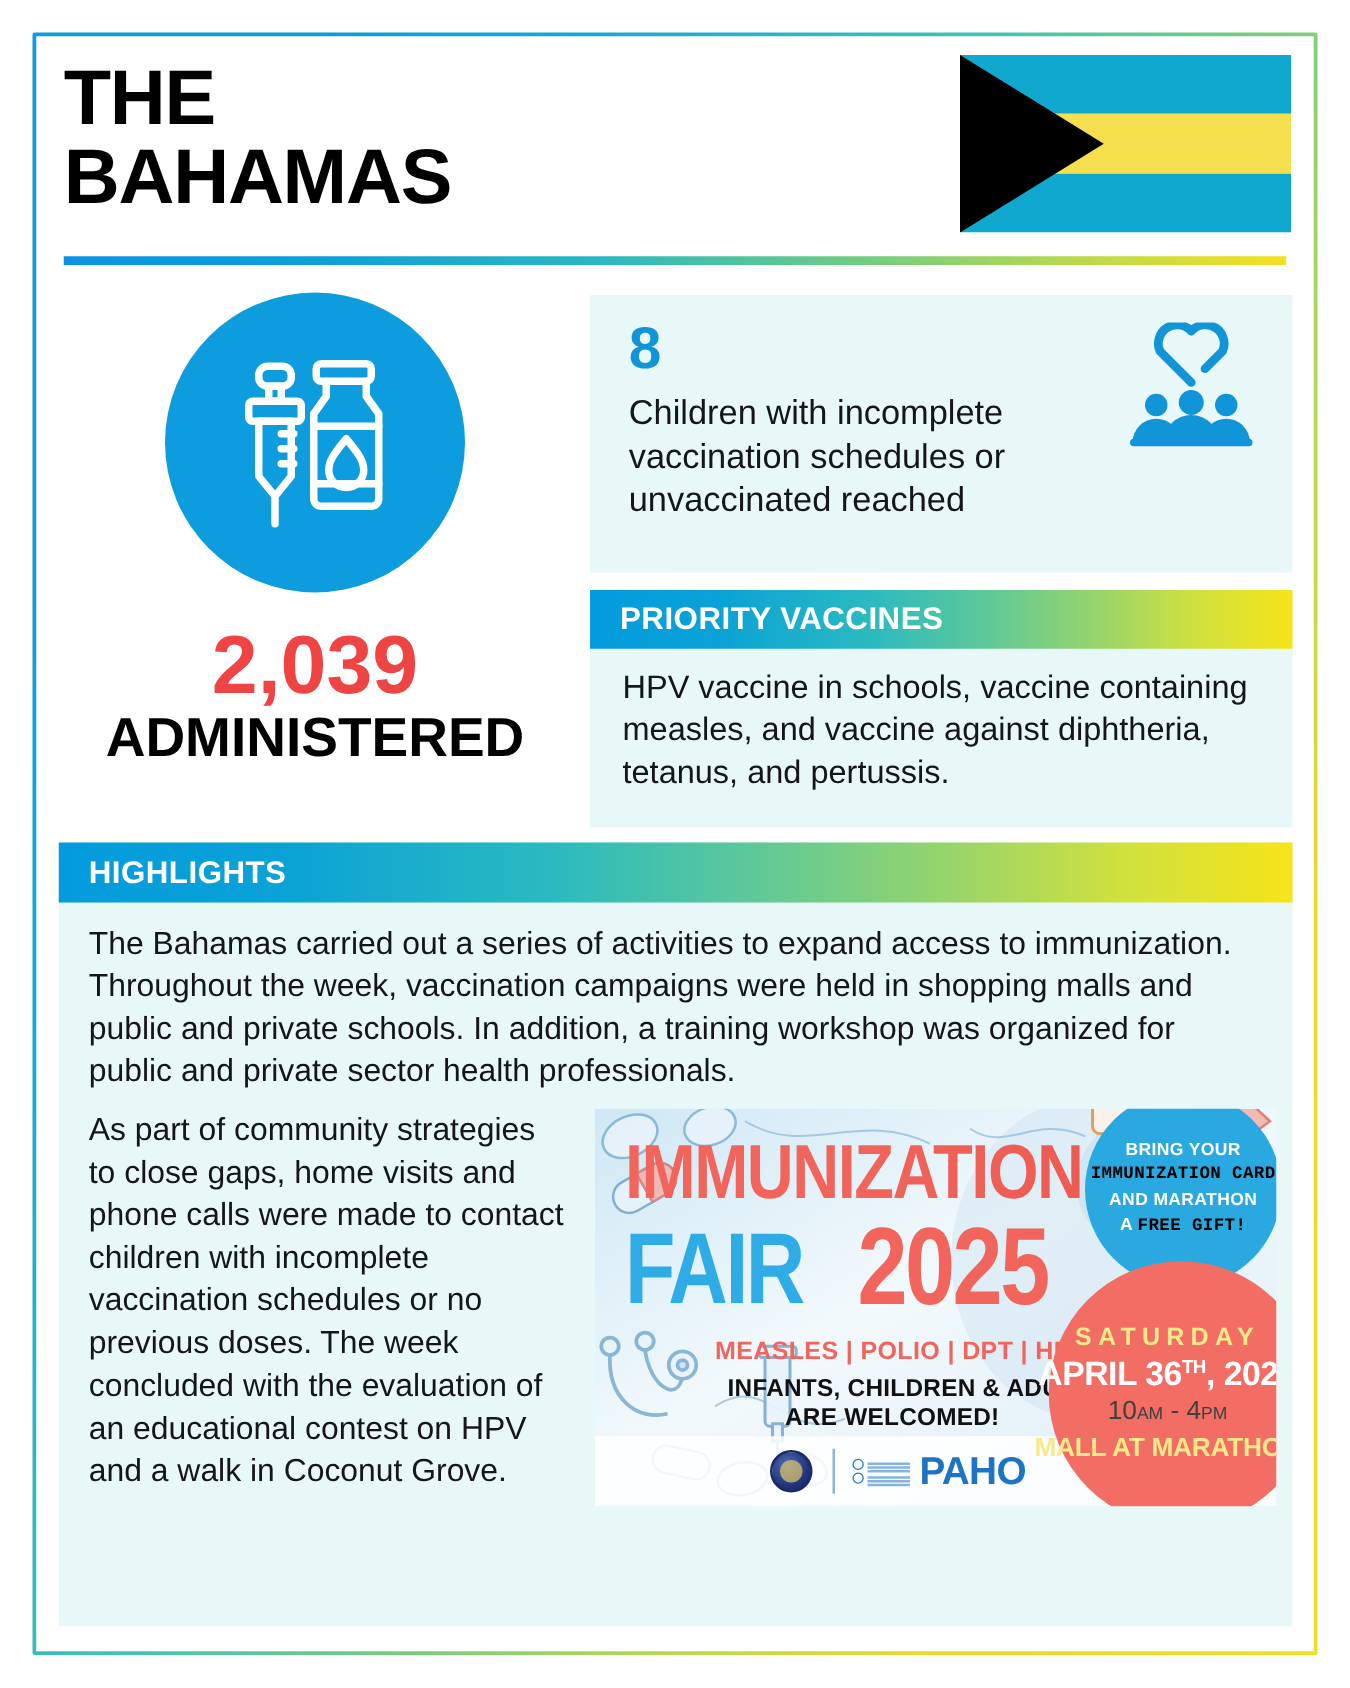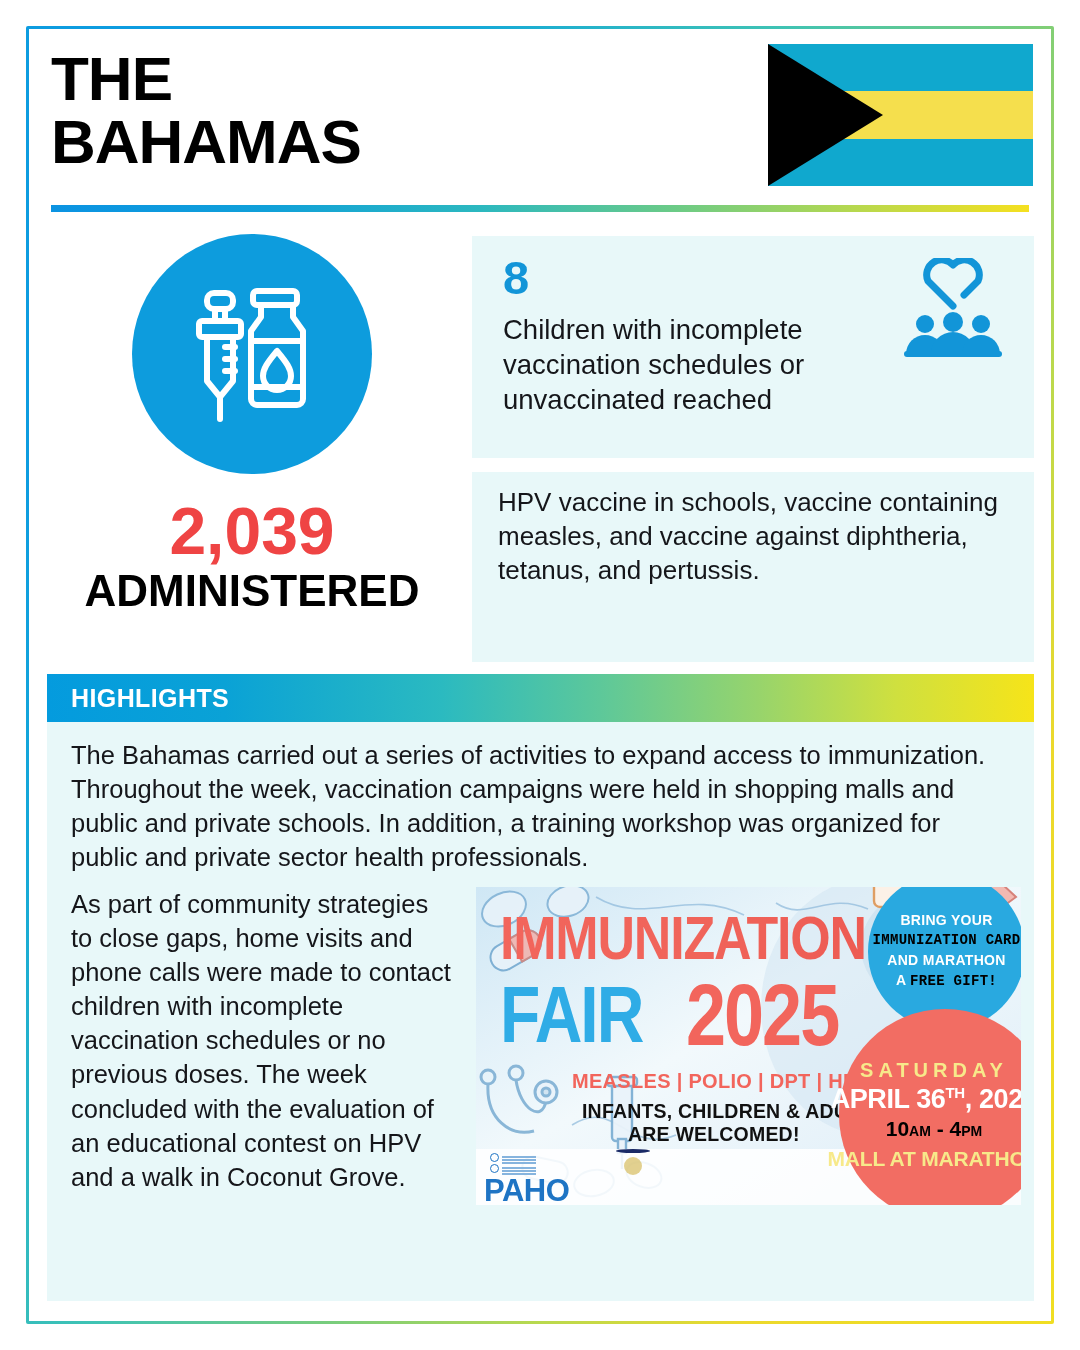--- a/index.html
+++ b/index.html
@@ -302,22 +302,21 @@
     letter-spacing: 0.2px;
     color: #111;
     white-space: nowrap;
   }
   .poster-footer {
     position: absolute;
     left: 0; bottom: 0;
     width: 100%; height: 56px;
     background: rgba(255,255,255,0.86);
     display: flex;
-    align-items: flex-start;
-    flex-direction: column;
+    align-items: center;
   }
   .seal {
     margin-left: 140px;
     width: 34px; height: 34px;
     border-radius: 50%;
     background: radial-gradient(circle at 40% 35%, #4e6fb5 0%, #23357e 60%, #161f52 100%);
     border: 2px solid #1a2a66;
     position: relative;
   }
   .seal::after {
@@ -395,22 +394,22 @@
     font-size: 20px; font-weight: 900; letter-spacing: 5px;
     color: #F7E98A; line-height: 1.2;
   }
   .circle-date .d-date {
     font-size: 27px; font-weight: 900; letter-spacing: -0.4px;
     color: #ffffff; line-height: 1.15; margin-top: 2px;
     white-space: nowrap;
   }
   .circle-date .d-date sup { font-size: 15px; }
   .circle-date .d-time {
-    font-size: 21px; font-weight: 700;
-    color: #000000; line-height: 1.2; margin-top: 1px;
+    font-size: 21px; font-weight: 400;
+    color: #404040; line-height: 1.2; margin-top: 1px;
   }
   .circle-date .d-time small { font-size: 14px; }
   .circle-date .d-place {
     font-size: 21px; font-weight: 900; letter-spacing: -0.2px;
     color: #F7E98A; line-height: 1.2; margin-top: 4px;
     white-space: nowrap;
   }
 </style>
 </head>
 <body>
@@ -477,20 +476,23 @@
           <circle cx="83" cy="66" r="9" fill="#1295D8"></circle>
           <path d="M8 96 a19 19 0 0 1 38 0 z" fill="#1295D8"></path>
           <path d="M33 96 a22 22 0 0 1 44 0 z" fill="#1295D8"></path>
           <path d="M64 96 a19 19 0 0 1 38 0 z" fill="#1295D8"></path>
           <rect x="6" y="93" width="98" height="6" rx="3" fill="#1295D8"></rect>
         </svg>
       </div>
     </div>
 
     <div class="card-priority">
+      <div class="grad-bar">
+        <span class="bar-label">PRIORITY VACCINES</span>
+      </div>
       <div class="body">HPV vaccine in schools, vaccine containing measles, and vaccine against diphtheria, tetanus, and pertussis.</div>
     </div>
 
     <div class="card-highlights">
       <div class="grad-bar">
         <span class="bar-label">HIGHLIGHTS</span>
       </div>
 
       <div class="hl-body">The Bahamas carried out a series of activities to expand access to immunization. Throughout the week, vaccination campaigns were held in shopping malls and public and private schools. In addition, a training workshop was organized for public and private sector health professionals.</div>
 

